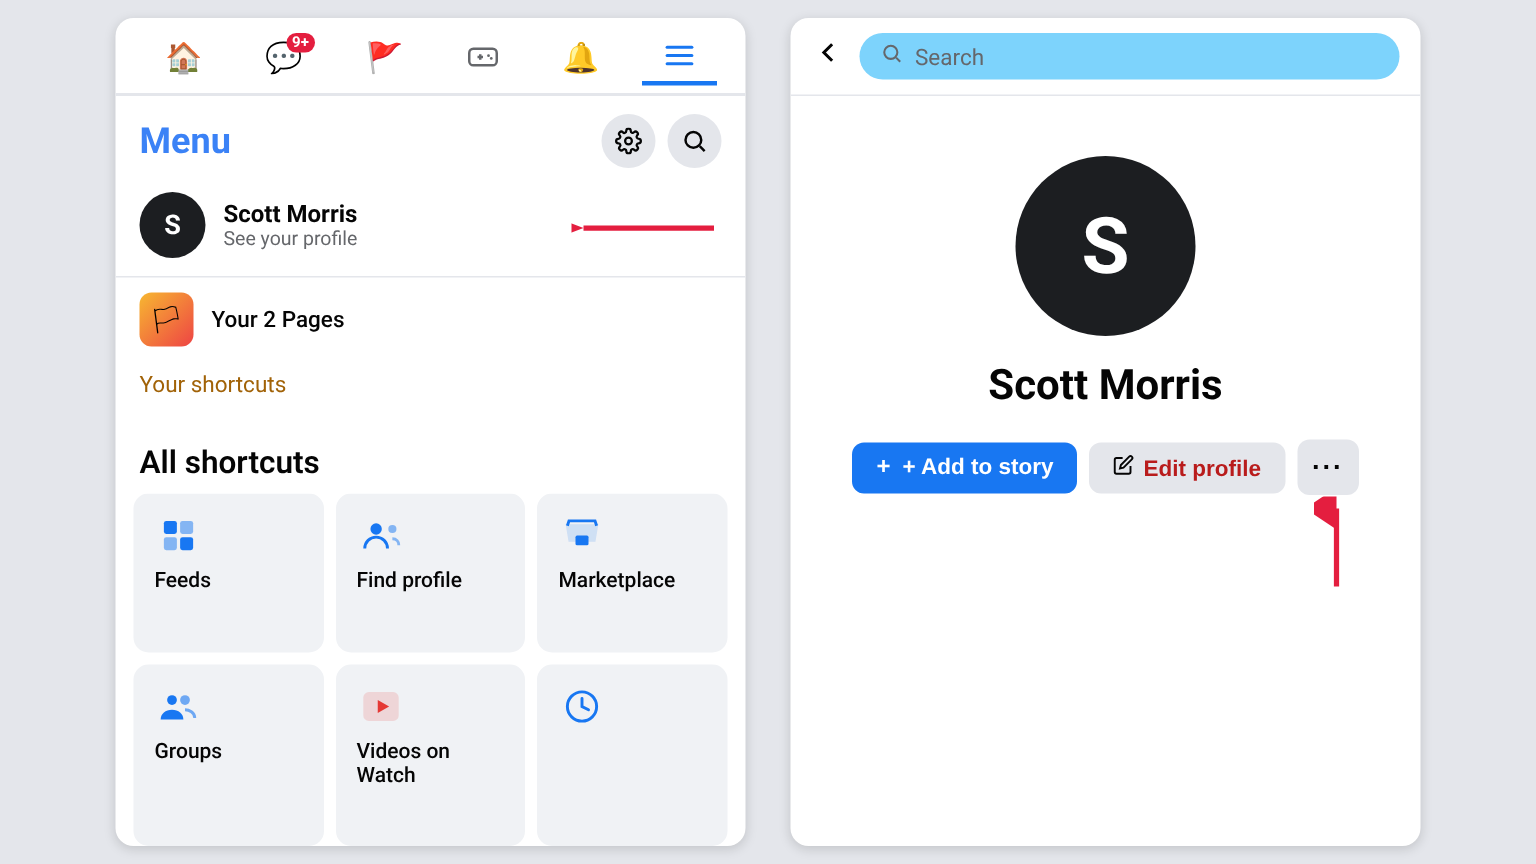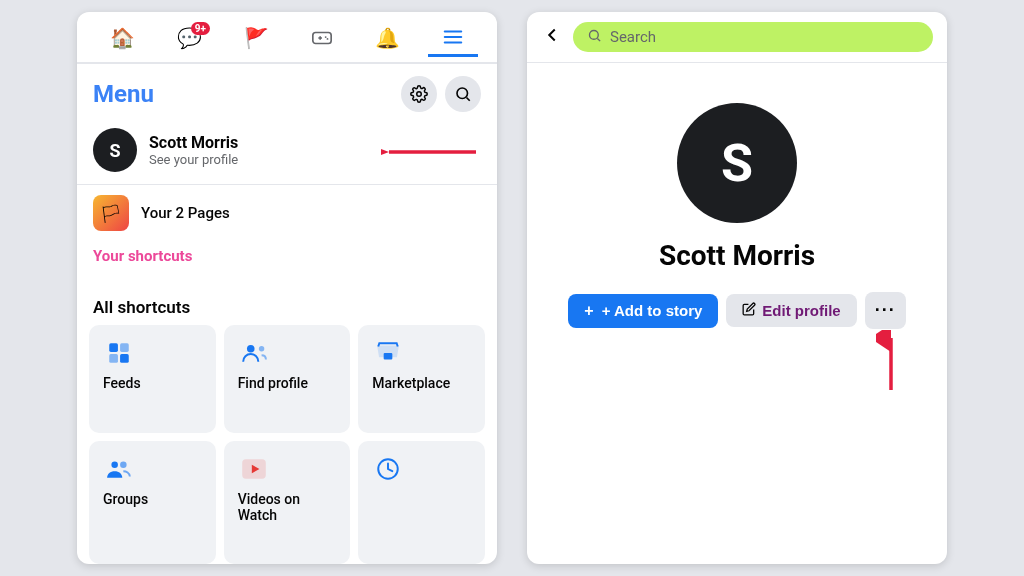--- a/index.html
+++ b/index.html
@@ -156,29 +156,29 @@
     .pages-text {
       font-size: 15px;
       font-weight: 500;
       color: #050505;
     }
 
     
     .shortcuts-header {
       padding: 6px 16px 2px;
       font-size: 15px;
-      color: #ec4899;
-      font-weight: 700;
+      color: #a16207;
+      font-weight: 400;
     }
     .shortcuts-spacer {
       height: 24px;
     }
     .all-shortcuts-header {
       padding: 6px 16px 8px;
-      font-size: 17px;
+      font-size: 21px;
       font-weight: 600;
       color: #050505;
     }
 
     
     .shortcuts-grid {
       display: grid;
       grid-template-columns: 1fr 1fr 1fr;
       gap: 8px;
       padding: 0 12px;
@@ -238,21 +238,21 @@
     .back-btn {
       font-size: 20px;
       color: #050505;
       cursor: pointer;
       font-weight: 300;
     }
     .search-input-wrap {
       flex: 1;
       display: flex;
       align-items: center;
-      background: #bef264;
+      background: #7dd3fc;
       border-radius: 20px;
       padding: 6px 14px;
       gap: 8px;
     }
     .search-input-icon {
       color: #65676b;
       font-size: 14px;
     }
     .search-input-text {
       font-size: 15px;
@@ -302,21 +302,21 @@
       padding: 8px 16px;
       font-size: 15px;
       font-weight: 600;
       cursor: pointer;
       display: flex;
       align-items: center;
       gap: 6px;
     }
     .btn-edit-profile {
       background: #e4e6eb;
-      color: #701a75;
+      color: #b91c1c;
       border: none;
       border-radius: 8px;
       padding: 8px 16px;
       font-size: 15px;
       font-weight: 600;
       cursor: pointer;
       display: flex;
       align-items: flex-end;
       gap: 6px;
     }

